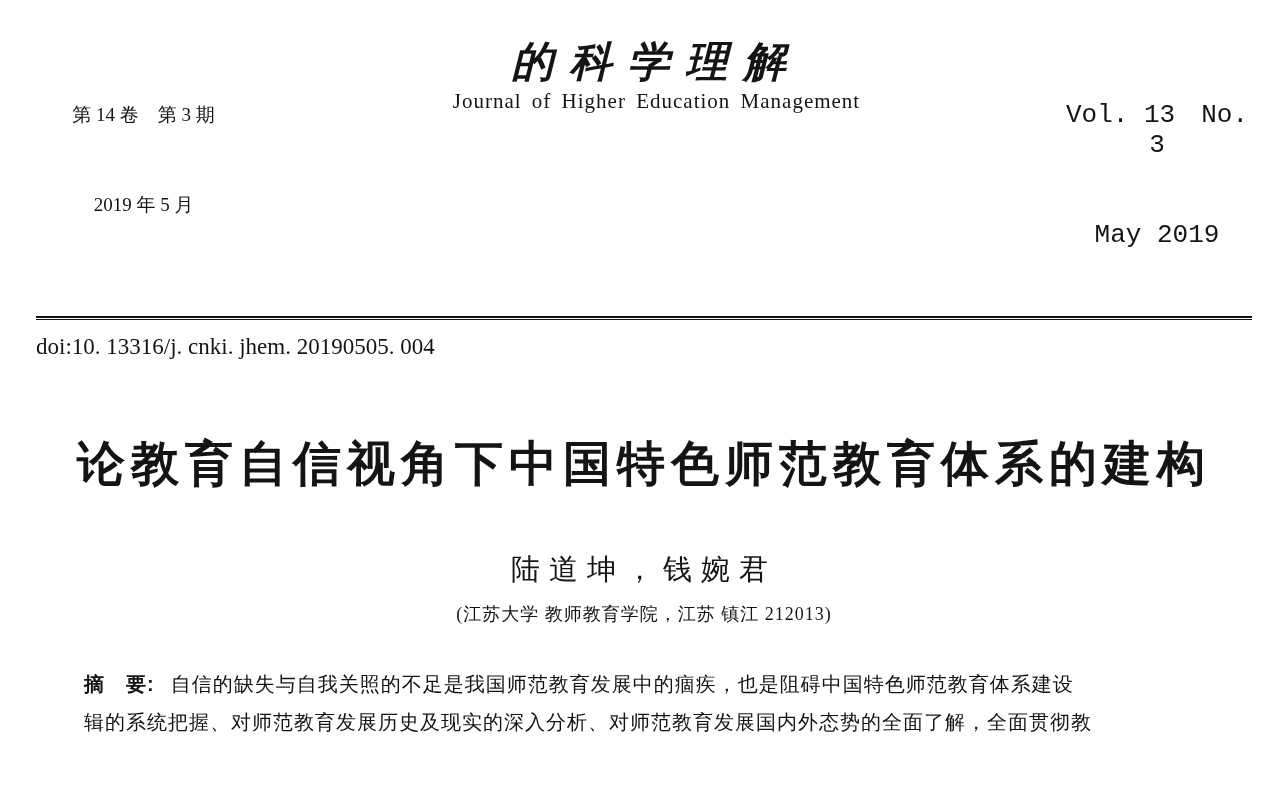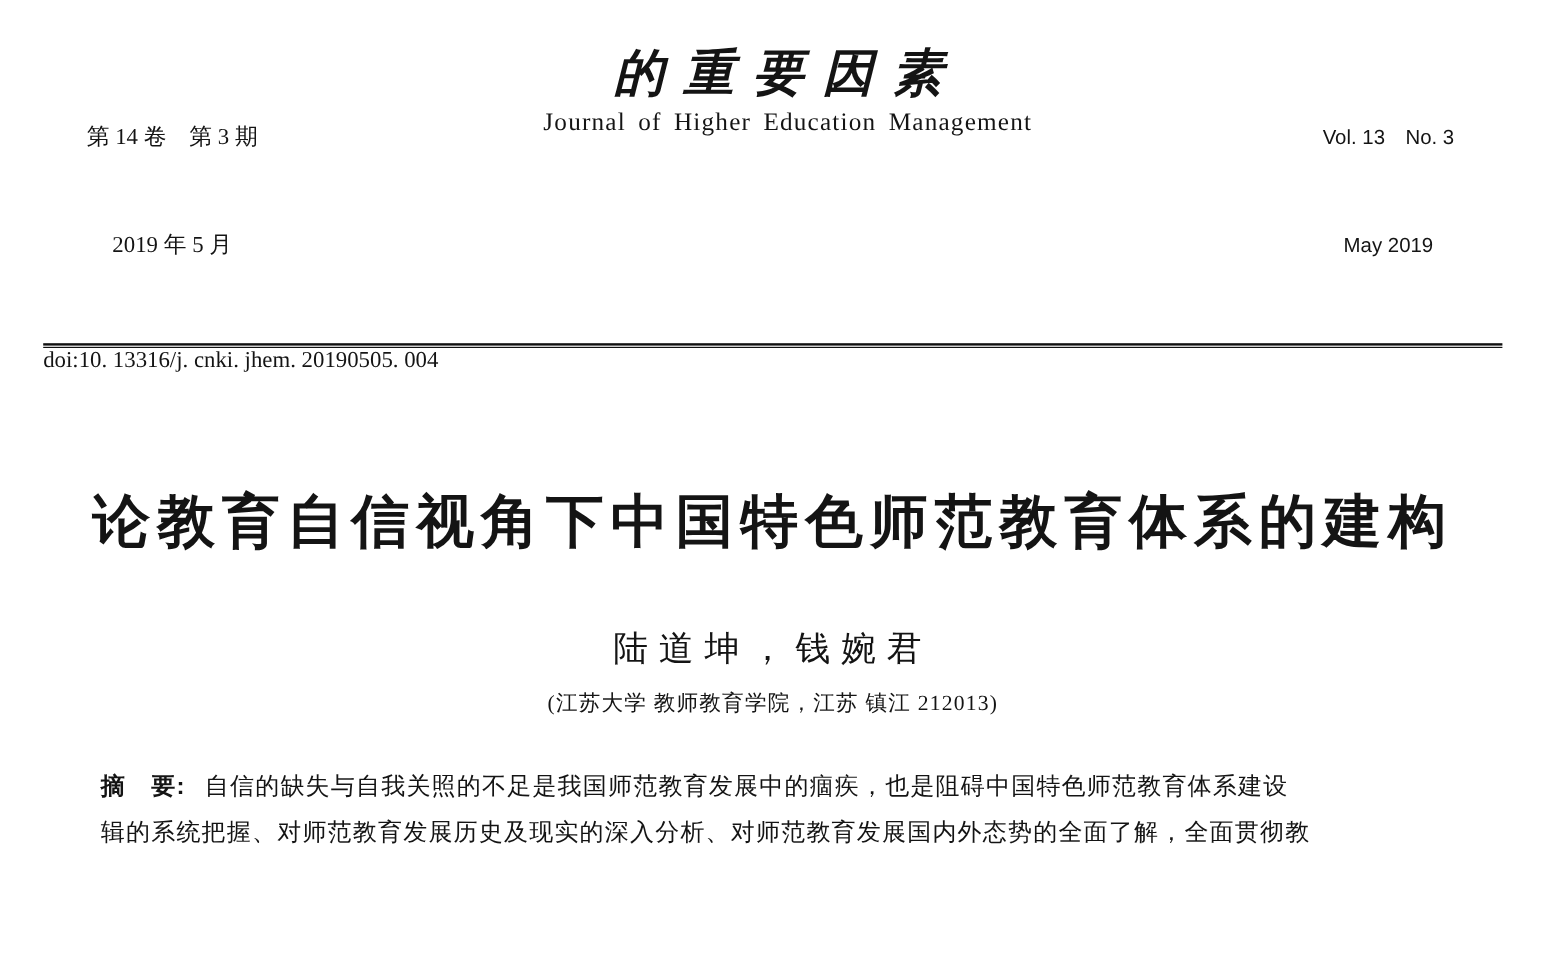--- a/index.html
+++ b/index.html
@@ -46,42 +46,43 @@
     font-family: "Liberation Serif", "DejaVu Serif", serif;
     font-size: 21px;
     line-height: 28px;
     letter-spacing: 1px;
     word-spacing: 4px;
     margin-top: 3px;
   }
   .jheader-right {
     width: 190px;
     text-align: center;
-    font-size: 17px;
+    font-size: 26px;
     line-height: 30px;
-    font-family: Liberation Sans, sans-serif;
+    font-family: Liberation Mono, monospace;
   }
 
   
   .double-rule {
     margin-top: 6px;
     height: 4px;
     border-top: 2px solid #111;
     border-bottom: 1.5px solid #111;
   }
 
   
   .doi-line {
-    font-size: 19px;
+    margin-top: 14px;
+    font-size: 23px;
     font-family: "Liberation Serif", "DejaVu Serif", serif;
   }
 
   
   .article-title {
-    margin-top: 96px;
+    margin-top: 76px;
     text-align: center;
     font-family: "Liberation Sans", "DejaVu Sans", sans-serif;
     font-weight: bold;
     font-size: 48px;
     line-height: 56px;
     letter-spacing: 6px;
     white-space: nowrap;
   }
   .article-subtitle {
     margin-top: 26px;
@@ -128,21 +129,21 @@
 <body>
 
 <div class="page">
 
   <div class="jheader">
     <div class="jheader-left keep-space">
       <div>第 14 卷　第 3 期</div>
       <div>2019 年 5 月</div>
     </div>
     <div class="jheader-center">
-      <div class="calligraphy">的重要因素</div>
+      <div class="calligraphy">的科学理解</div>
       <div class="journal-en">Journal of Higher Education Management</div>
     </div>
     <div class="jheader-right keep-space">
       <div>Vol. 13　No. 3</div>
       <div>May 2019</div>
     </div>
   </div>
 
   <div class="double-rule"></div>
 

